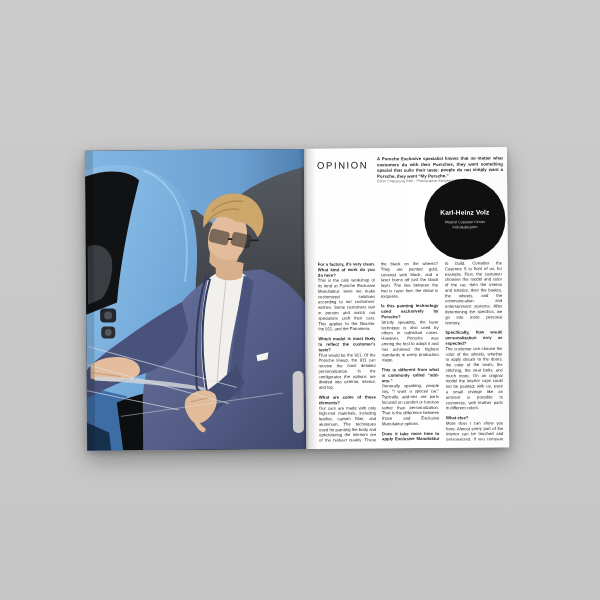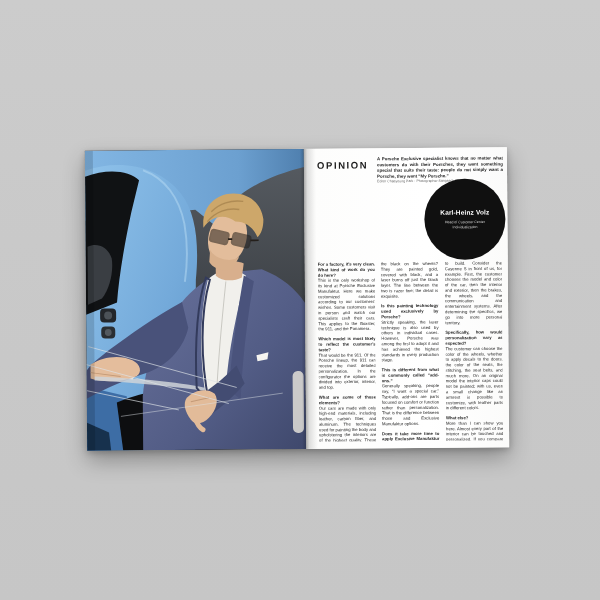--- a/index.html
+++ b/index.html
@@ -24,21 +24,21 @@
     overflow:hidden;
   }
   .gutter-shade{
     position:absolute;left:215px;top:0;width:16px;height:100%;
     background:linear-gradient(90deg,rgba(0,0,0,0) 0%,rgba(0,0,0,.18) 24%,rgba(0,0,0,.28) 27%,rgba(0,0,0,.10) 45%,rgba(0,0,0,0) 100%);
     pointer-events:none;
   }
   
   .opinion{
     position:absolute;left:13px;top:11px;
-    font-size:9.5px;font-weight:bold;letter-spacing:1.6px;color:var(--ink,#1c1c1c);
+    font-size:9.5px;font-weight:normal;letter-spacing:1.6px;color:var(--ink,#1c1c1c);
   }
   .micro{transform:scale(.5);transform-origin:0 0;}
   .intro-wrap{position:absolute;left:73px;top:8px;width:126px;height:26px;overflow:hidden;}
   .intro{width:252px;font-size:8.8px;line-height:1.32;font-weight:bold;color:var(--ink,#1c1c1c);text-align:justify;margin:0;}
   .credit-wrap{position:absolute;left:73px;top:31px;width:126px;height:8px;overflow:hidden;}
   .credit{width:252px;font-size:7px;color:var(--muted,#6b6b6b);margin:0;white-space:nowrap;}
   .profile-circle{
     position:absolute;left:120px;top:31px;width:81px;height:81px;border-radius:50%;
     background:var(--circle_bg,#101010);overflow:hidden;
   }

